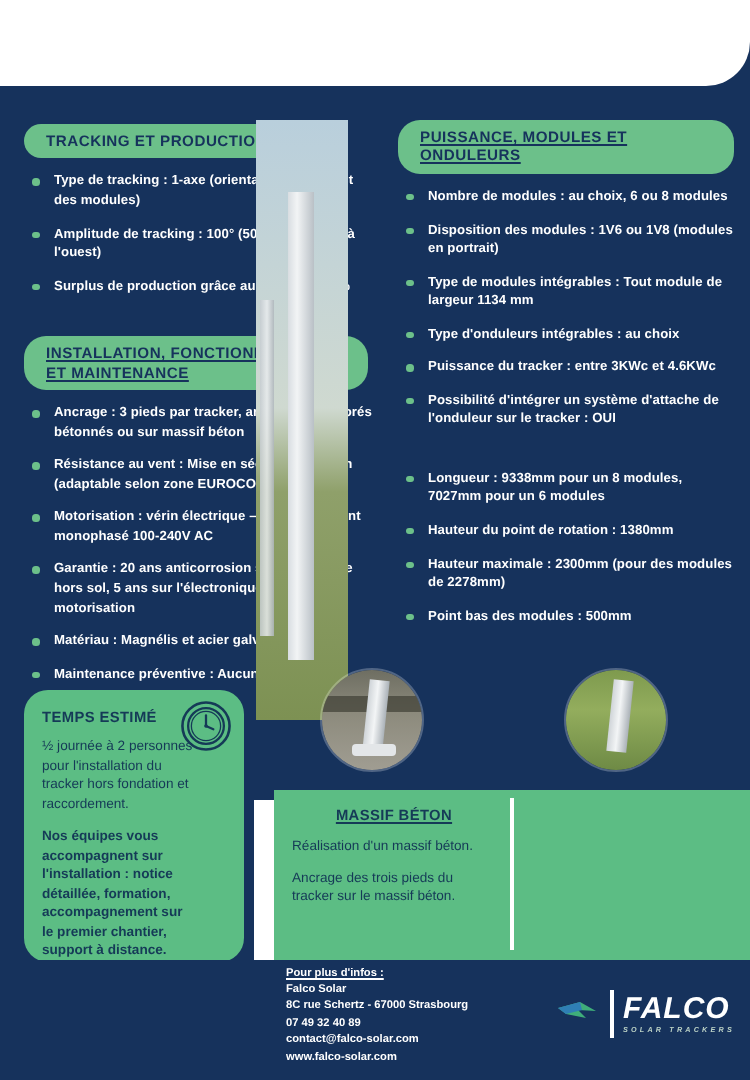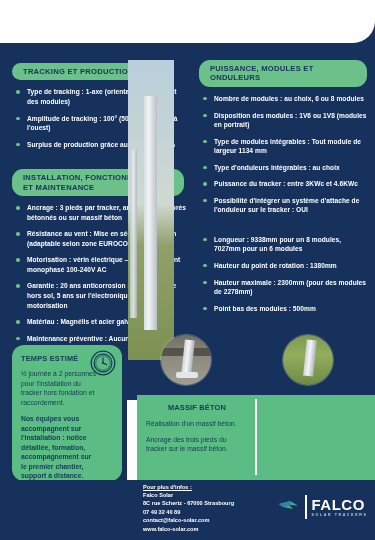--- a/index.html
+++ b/index.html
@@ -42,21 +42,21 @@
     background: #6cc08a;
     color: #16325c;
     border-radius: 11px;
     padding: 4px 11px 4px 11px;
     font-size: 7.6px;
     font-weight: bold;
     letter-spacing: 0.25px;
     line-height: 1.25;
     margin-bottom: 7px;
   }
-  .pill.wide { max-width: 172px; }
+  .pill.wide { max-width: 172px; text-decoration: underline; }
 
   ul.bullets { list-style: none; margin: 0 0 0 3px; padding: 0; }
   ul.bullets li {
     position: relative;
     padding-left: 12px;
     margin-bottom: 7px;
     font-size: 6.6px;
     font-weight: bold;
     line-height: 1.45;
     color: #ffffff;
@@ -141,21 +141,21 @@
     width: 238px; height: 85px;
     background: #5cbd84;
     z-index: 3;
   }
   .bp-col { position: absolute; top: 8px; }
   .bp-col-a { left: 9px;  width: 102px; }
   .bp-col-b { left: 127px; width: 105px; }
   .bp-title {
     font-size: 7.4px; font-weight: bold;
     color: #153a57; text-align: center;
-    letter-spacing: 0.2px; margin-bottom: 7px;
+    letter-spacing: 0.2px; margin-bottom: 7px; text-decoration: underline;
   }
   .bp-p {
     font-size: 6.8px; line-height: 1.4;
     color: #153a57; margin-bottom: 6px;
   }
   .bp-ul { list-style: none; margin: 0; padding: 0; }
   .bp-ul li {
     position: relative; padding-left: 9px;
     font-size: 6.8px; line-height: 1.4;
     color: #153a57; margin-bottom: 6px;
@@ -237,21 +237,21 @@
     color: #ffffff; line-height: 1.5;
   }
   .logo {
     position: absolute;
     left: 278px; top: 495px;
     display: flex; align-items: center; gap: 5px;
     z-index: 9;
   }
   .logo-mark { width: 22px; height: 16px; }
   .logo-rule { width: 1.5px; height: 24px; background: #ffffff; }
-  .logo-text { line-height: 1; }
+  .logo-text { line-height: 1; font-style: italic; }
   .logo-word {
     font-size: 15px; font-weight: bold;
     color: #ffffff; letter-spacing: 0.5px;
   }
   .logo-sub {
     font-size: 3.6px; font-weight: bold;
     color: #bcd2c6; letter-spacing: 1.6px;
     margin-top: 2px;
   }
 </style>

